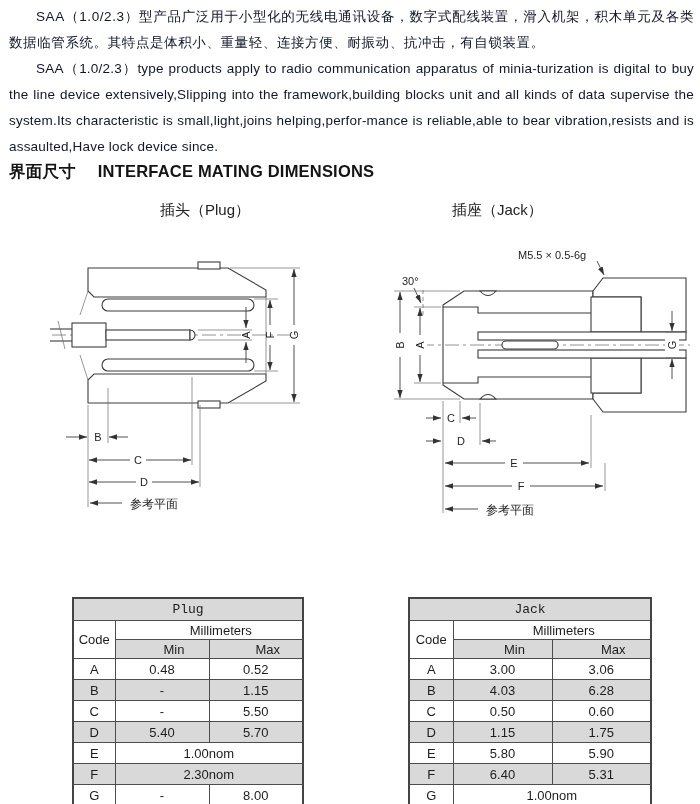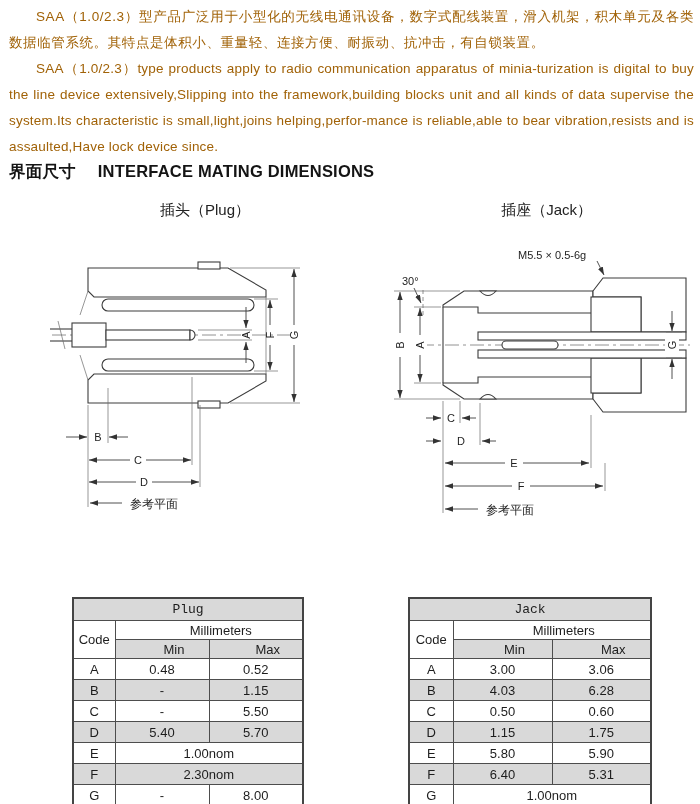--- a/index.html
+++ b/index.html
@@ -1,27 +1,27 @@
 <!DOCTYPE html>
 <html><head>
 <meta charset="utf-8">
 <style>
   html,body{margin:0;padding:0;}
   body{width:700px;height:804px;background:#ffffff;position:relative;overflow:hidden;
        font-family:"Liberation Sans","DejaVu Sans",sans-serif;}
   .para{position:absolute;left:9px;right:6px;font-size:13.5px;line-height:26px;
-        color:#a16207;text-align:justify;text-indent:2em;letter-spacing:0.2px;}
+        color:#0f172a;text-align:justify;text-indent:2em;letter-spacing:0.2px;}
   #para-zh{top:4px;letter-spacing:0.6px;}
   #para-en{top:56px;}
   #heading{position:absolute;top:161px;left:9px;font-size:16.5px;font-weight:bold;
            color:#141414;letter-spacing:0.2px;}
   #heading .en{margin-left:22px;}
   .draw-label{position:absolute;top:201px;font-size:15px;color:#222;}
   #plug-label{left:118px;width:132px;text-align:right;}
-  #jack-label{left:452px;width:140px;text-align:right;}
+  #jack-label{left:452px;width:140px;text-align:left;}
   svg{position:absolute;}
   #plug-svg{left:50px;top:255px;}
   #jack-svg{left:390px;top:233px;}
   .ln{stroke:#3c3c3c;stroke-width:1.1;fill:#fff;}
   .thin{stroke:#6a6a6a;stroke-width:0.7;fill:none;}
   .dimln{stroke:#3c3c3c;stroke-width:0.9;fill:none;}
   .cl{stroke:#777;stroke-width:0.8;stroke-dasharray:14 4 3 4;fill:none;}
   .dsh{stroke:#777;stroke-width:0.8;stroke-dasharray:4 3;fill:none;}
   text{font-family:"Liberation Sans","DejaVu Sans",sans-serif;font-size:11px;fill:#1e1e1e;}
   text.zh{font-size:12px;}

